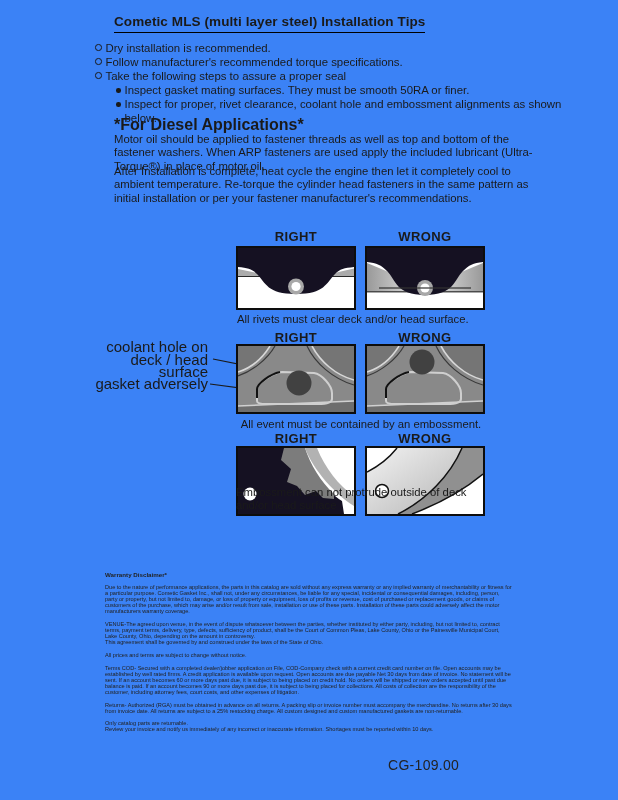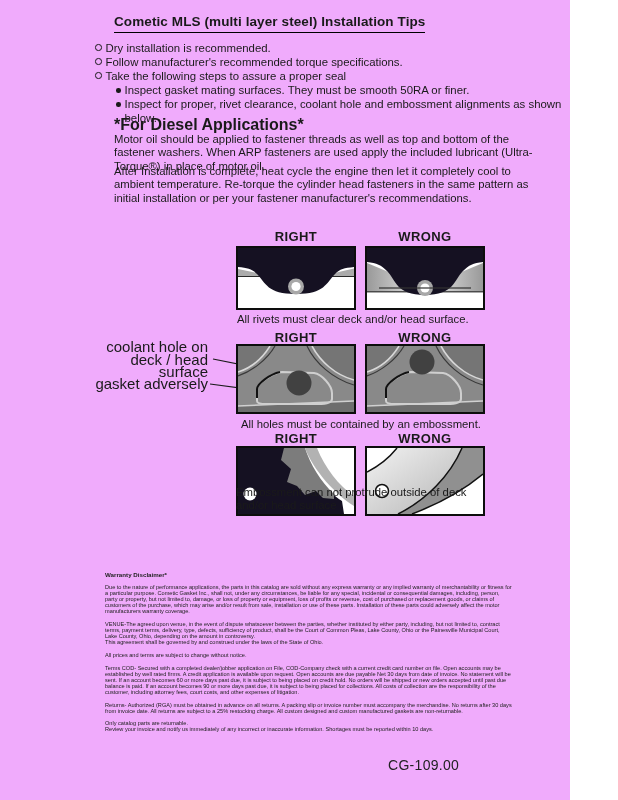--- a/index.html
+++ b/index.html
@@ -1,16 +1,16 @@
 <!DOCTYPE html>
 <html><head>
 <meta charset="utf-8">
 <style>
   html,body{margin:0;padding:0;background:#ffffff;}
-  .page{position:relative;width:570px;height:800px;background:#f0abfc;overflow:hidden;
+  .page{position:relative;width:618px;height:800px;background:#3b82f6;overflow:hidden;
         font-family:"Liberation Sans","DejaVu Sans",sans-serif;color:#1a1a1a;}
   .abs{position:absolute;}
 
   .title{top:14px;left:114px;font-size:13.5px;font-weight:700;
          border-bottom:1.6px solid #000;padding-bottom:3px;letter-spacing:.1px;}
 
   .bullets{top:41px;left:95px;width:470px;font-size:11.4px;line-height:14.1px;}
   .b-row{display:flex;align-items:baseline;}
   .ring{display:inline-block;width:4.5px;height:4.5px;border:1px solid #1a1a1a;border-radius:50%;
         margin-right:4px;position:relative;top:-1.5px;flex:0 0 auto;}
@@ -147,21 +147,21 @@
       <path d="M69,0 C77,17 95,33 116,39" stroke="#3a3a3a" stroke-width="1.2" fill="none"></path>
       <path d="M74,0 C82,15 97,29 116,34" stroke="#d8d8d8" stroke-width="1.6" fill="none"></path>
       <path d="M0,60 L116,55 L116,66 L0,66 Z" fill="#6e6e6e"></path>
       <path d="M0,60 L116,55" stroke="#d0d0d0" stroke-width="1.4" fill="none"></path>
       <path d="M19,55 L19,43 C19,38 34,27 44,26 L76,27 C84,28 94,40 94,47 L94,53 C94,57 88,58 80,58 L28,58 C21,58 19,57 19,55 Z" fill="none" stroke="#cfcfcf" stroke-width="2"></path>
       <path d="M19,52 L19,43 C19,38 32,28 42,26" fill="none" stroke="#111111" stroke-width="2"></path>
       <circle cx="55" cy="16" r="12.5" fill="#414141"></circle>
     </svg>
   </div>
 
-  <div class="abs caption" style="top:418px;left:236px;width:250px;text-align:center;">All holes must be contained by an embossment.</div>
+  <div class="abs caption" style="top:418px;left:236px;width:250px;text-align:center;">All event must be contained by an embossment.</div>
 
   <div class="abs fig-label" style="top:431px;left:236px;">RIGHT</div>
   <div class="abs fig-label" style="top:431px;left:365px;">WRONG</div>
 
   <div class="abs fig-box" style="top:446px;left:236px;height:66px;">
     <svg width="116" height="66" viewBox="0 0 116 66">
       <rect width="116" height="66" fill="#ffffff"></rect>
       <path d="M0,0 L66,0 C72,20 88,43 104,53 L106,66 L0,66 Z" fill="#151122"></path>
       <path d="M46,0 L67,0 C72,16 83,34 96,46 L96,51 L85,50 L78,43 L67,47 L59,38 L49,34 L53,21 L43,12 Z" fill="#7c7c7c"></path>
       <path d="M67,0 L79,0 C87,20 101,38 116,48 L116,58 C98,47 75,22 67,0 Z" fill="#b2b2b2"></path>

